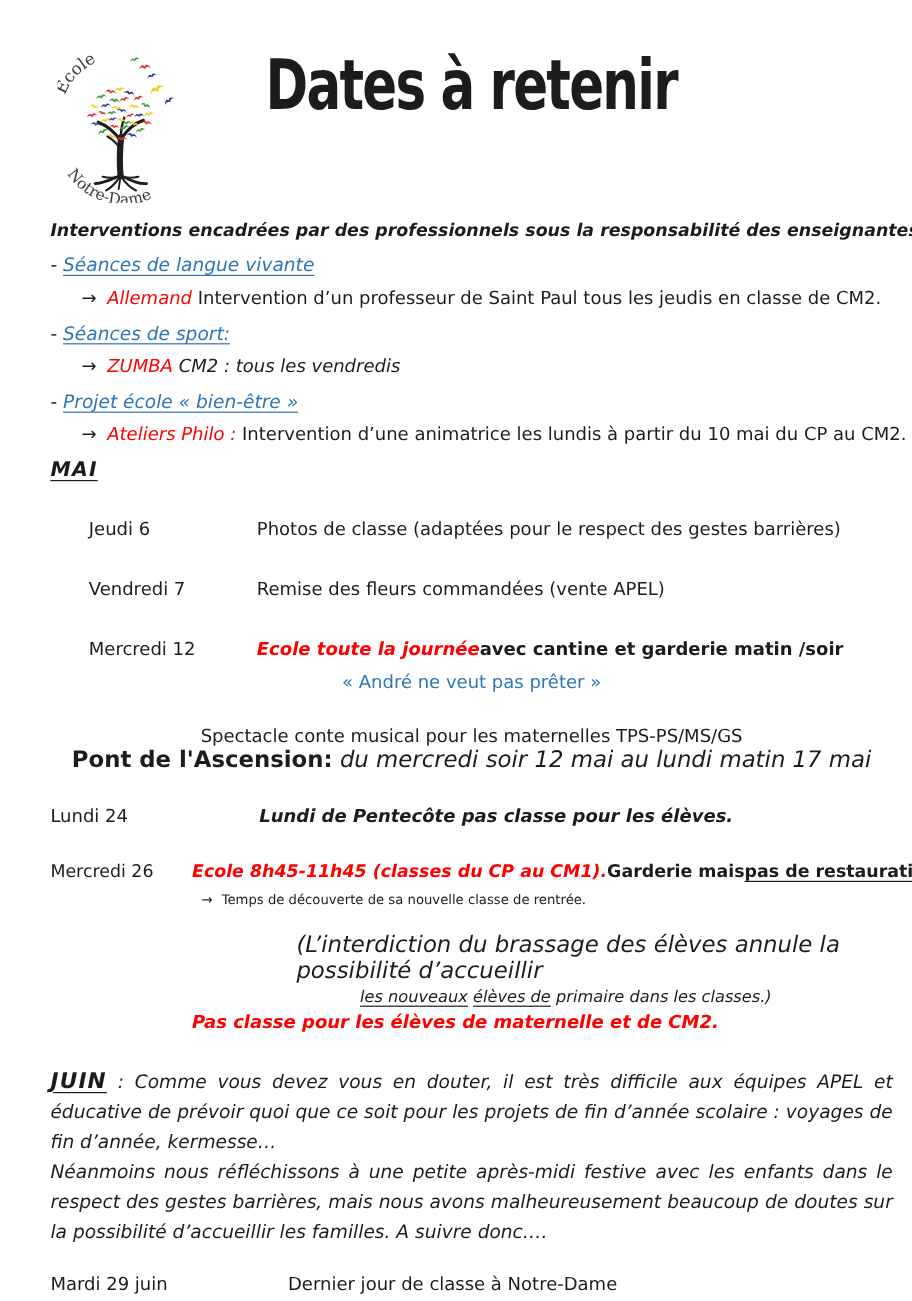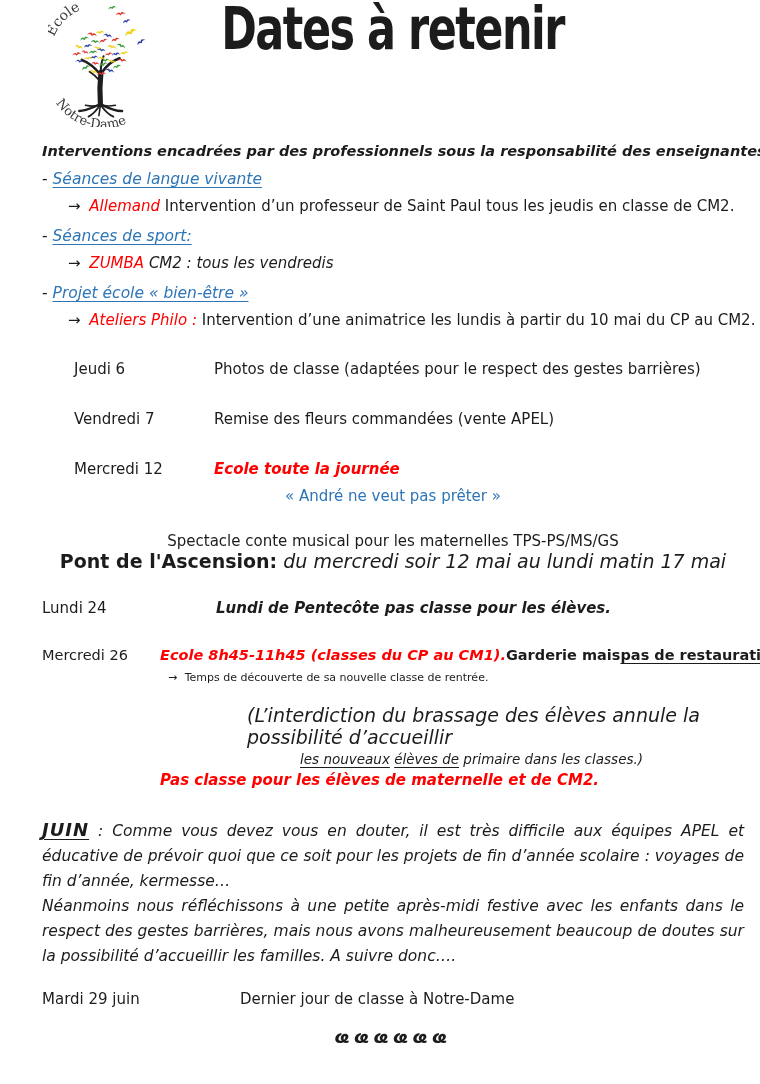--- a/index.html
+++ b/index.html
@@ -7,21 +7,21 @@
     width:760px;height:1084px;overflow:hidden;
     font-family:"DejaVu Sans",sans-serif;color:#1c1c1c;
     position:relative;
   }
   .page{padding:0 16px 0 42px;}
   
   .header{position:relative;height:128px;}
   .logo{position:absolute;left:6px;top:3px;}
   .title{
     text-align:center;font-weight:bold;
-    font-size:58px;line-height:1;letter-spacing:-2px;white-space:nowrap;
+    font-size:58px;line-height:1;letter-spacing:-2px;white-space:nowrap;margin-top:42px;
   }
   .title .squeeze{display:inline-block;transform:scaleX(0.74);transform-origin:center;}
   
   .i{font-style:italic;}
   .b{font-weight:bold;}
   .u{text-decoration:underline;text-underline-offset:3px;}
   .red{color:#ff0000;}
   .blue{color:#2e75b6;}
   .nw{white-space:nowrap;}
   
@@ -156,34 +156,36 @@
   <div class="sec-title nw">
     <span>-</span>
     <span class="link">Projet école « bien-être »</span>
   </div>
   <div class="arrow-line nw">
     <span class="arrow">→</span>
     <span class="red i">Ateliers Philo :</span>
     <span>Intervention d’une animatrice les lundis à partir du 10 mai du CP au CM2.</span>
   </div>
 
+  <div class="mai-heading">MAI</div>
 
   <div class="row mt29">
     <span class="date w140">Jeudi 6</span>
     <span>Photos de classe (adaptées pour le respect des gestes barrières)</span>
   </div>
 
   <div class="row mt29">
     <span class="date w140">Vendredi  7</span>
     <span>Remise des fleurs commandées (vente APEL)</span>
   </div>
 
   <div class="row mt29 nw">
     <span class="date w140">Mercredi 12</span>
     <span class="red b i">Ecole toute la journée</span>
+    <span class="b">avec cantine et garderie matin /soir</span>
   </div>
 
   <div class="center spectacle2 blue">« André ne veut pas prêter »</div>
   <div class="center spectacle1">Spectacle conte musical pour les maternelles TPS-PS/MS/GS</div>
 
   <div class="center ascension">
     <span class="b">Pont de l'Ascension:</span>
     <span class="i">du mercredi soir 12 mai au lundi matin 17 mai</span>
   </div>
 

